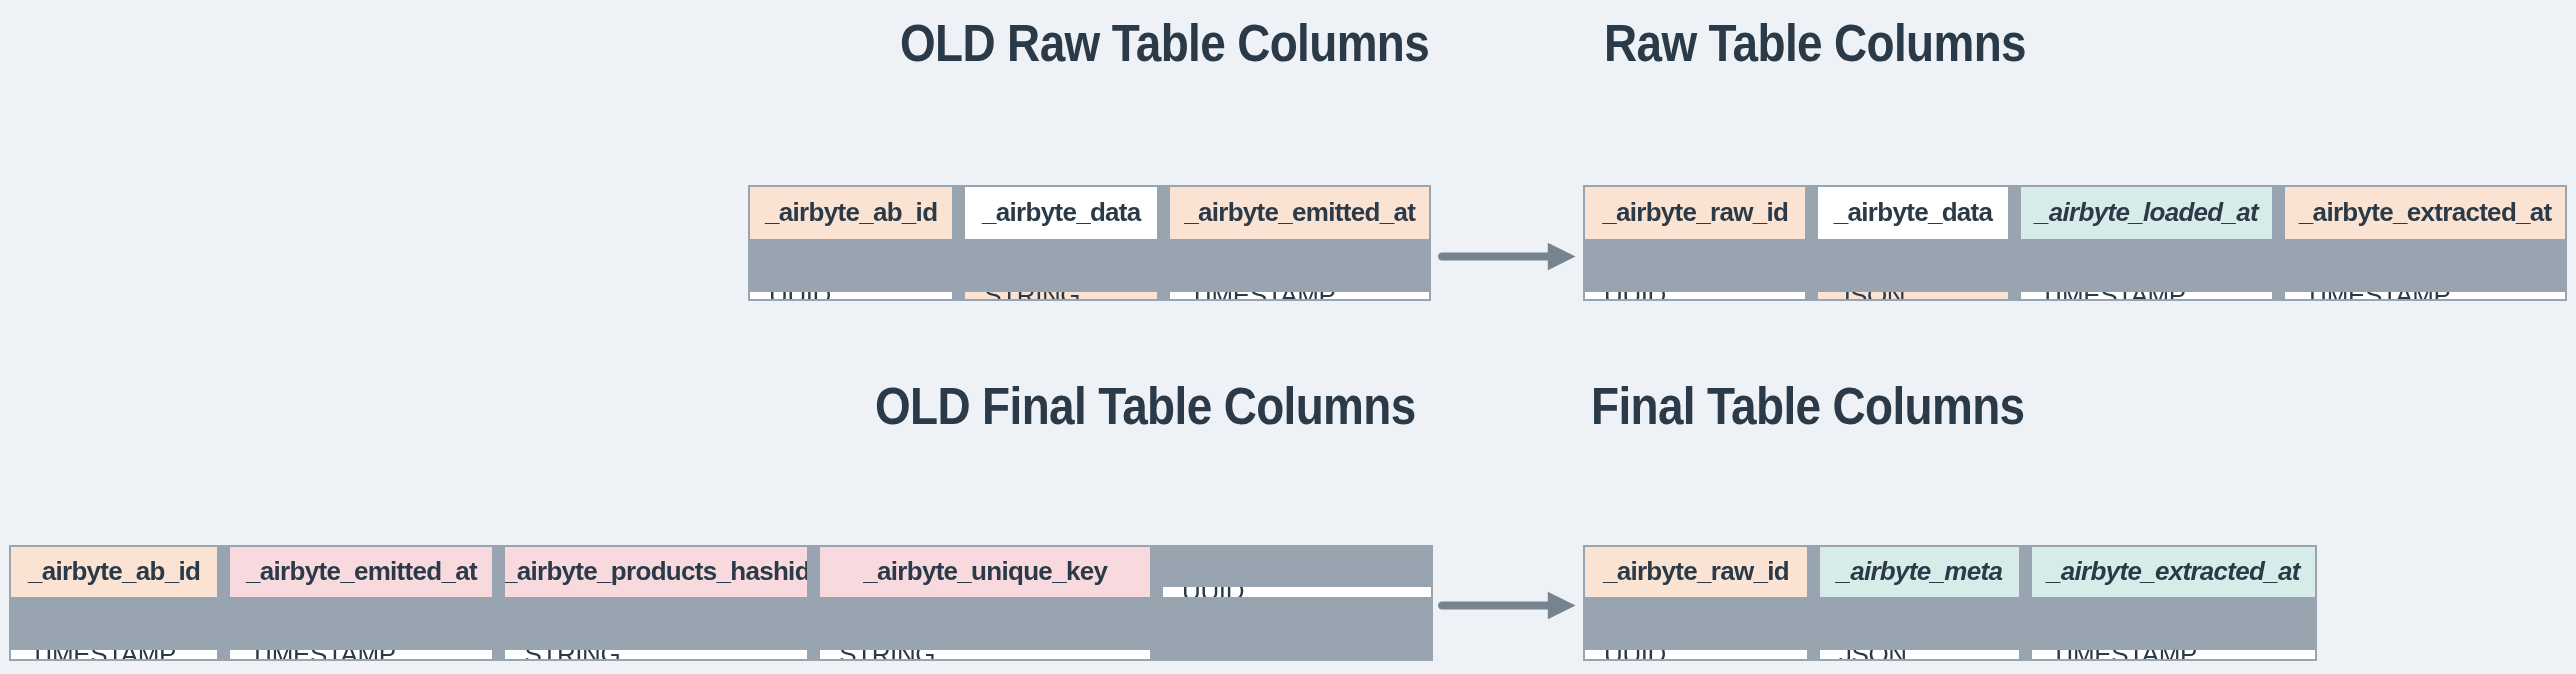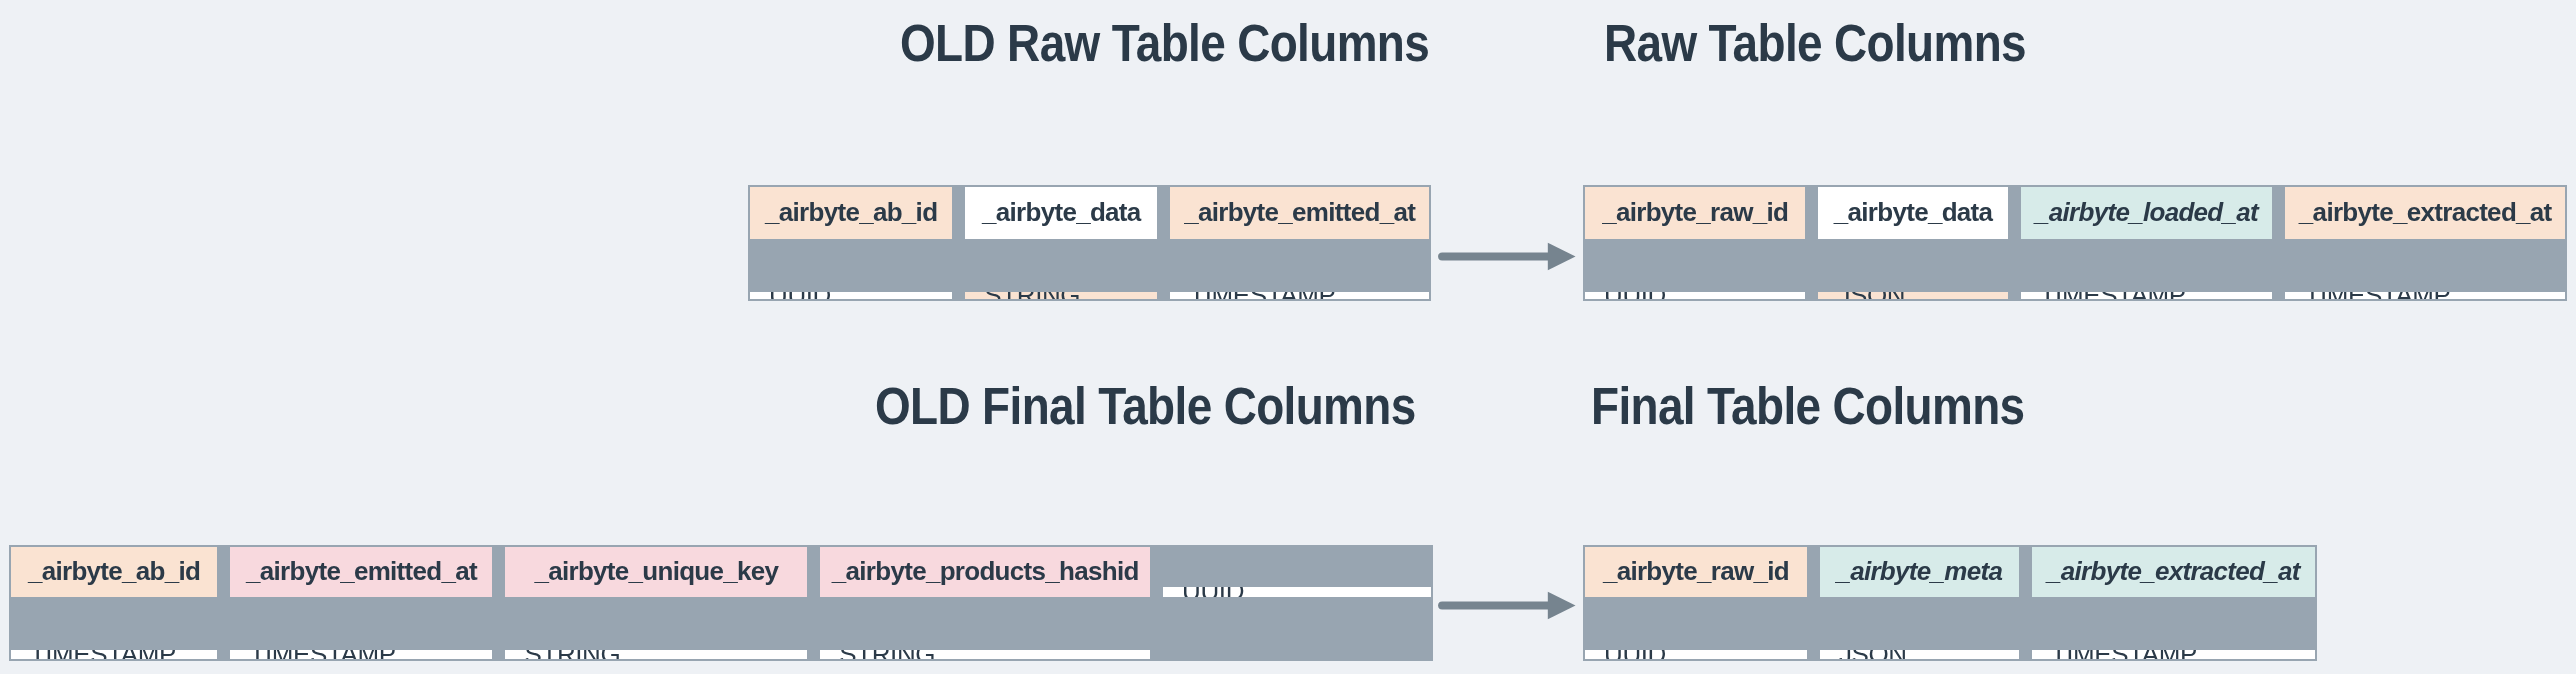--- a/index.html
+++ b/index.html
@@ -101,22 +101,22 @@
     <div class="cell hdr" data-bg="peach">_airbyte_extracted_at</div>
     <div class="cell val" data-bg="white">UUID</div>
     <div class="cell val" data-bg="peach">JSON</div>
     <div class="cell val" data-bg="white">TIMESTAMP</div>
     <div class="cell val" data-bg="white">TIMESTAMP</div>
   </div>
 
   <div class="tbl t-old-final">
     <div class="cell hdr" data-bg="peach">_airbyte_ab_id</div>
     <div class="cell hdr" data-bg="pink">_airbyte_emitted_at</div>
+    <div class="cell hdr" data-bg="pink">_airbyte_products_hashid</div>
     <div class="cell hdr" data-bg="pink">_airbyte_unique_key</div>
-    <div class="cell hdr" data-bg="pink">_airbyte_products_hashid</div>
     <div class="cell val" data-bg="white">UUID</div>
     <div class="cell val" data-bg="white">TIMESTAMP</div>
     <div class="cell val" data-bg="white">TIMESTAMP</div>
     <div class="cell val" data-bg="white">STRING</div>
     <div class="cell val" data-bg="white">STRING</div>
   </div>
 
   <div class="tbl t-final">
     <div class="cell hdr" data-bg="peach">_airbyte_raw_id</div>
     <div class="cell hdr" data-bg="teal">_airbyte_meta</div>

